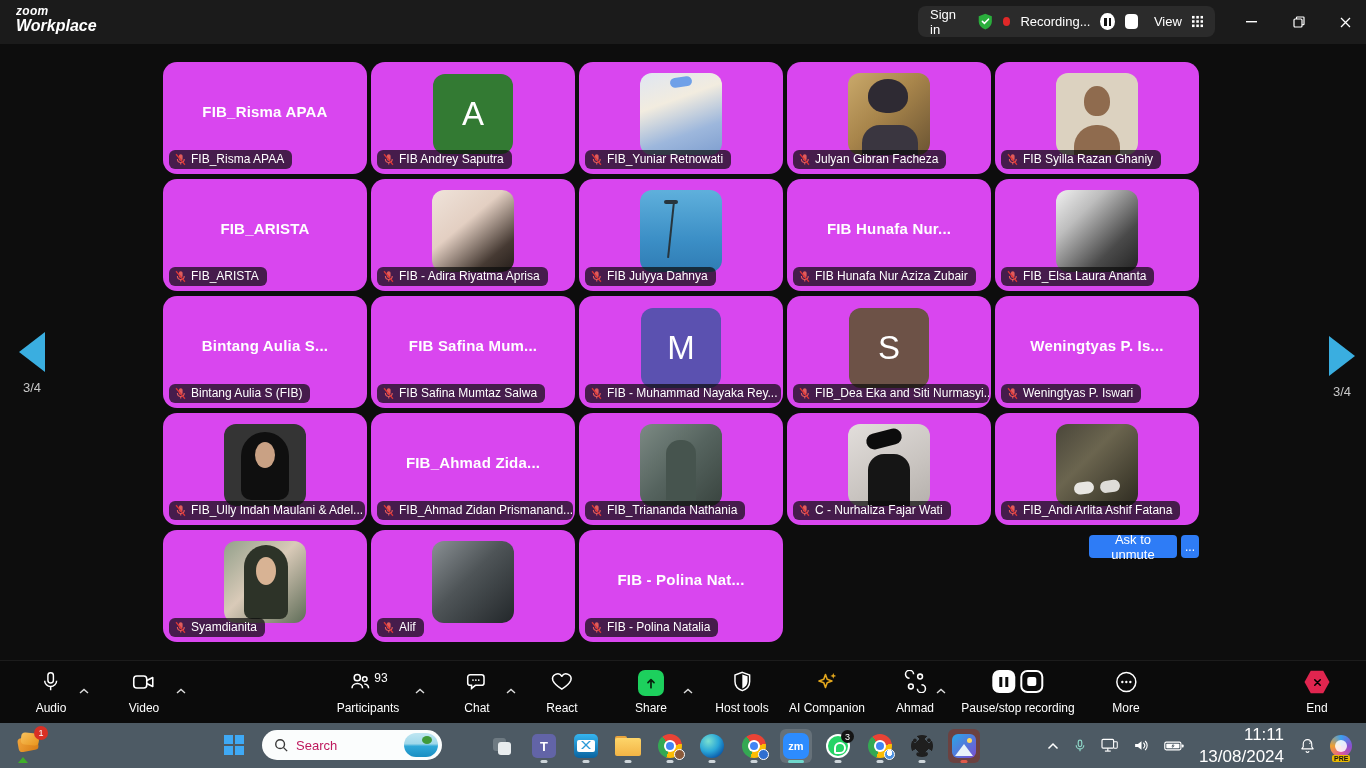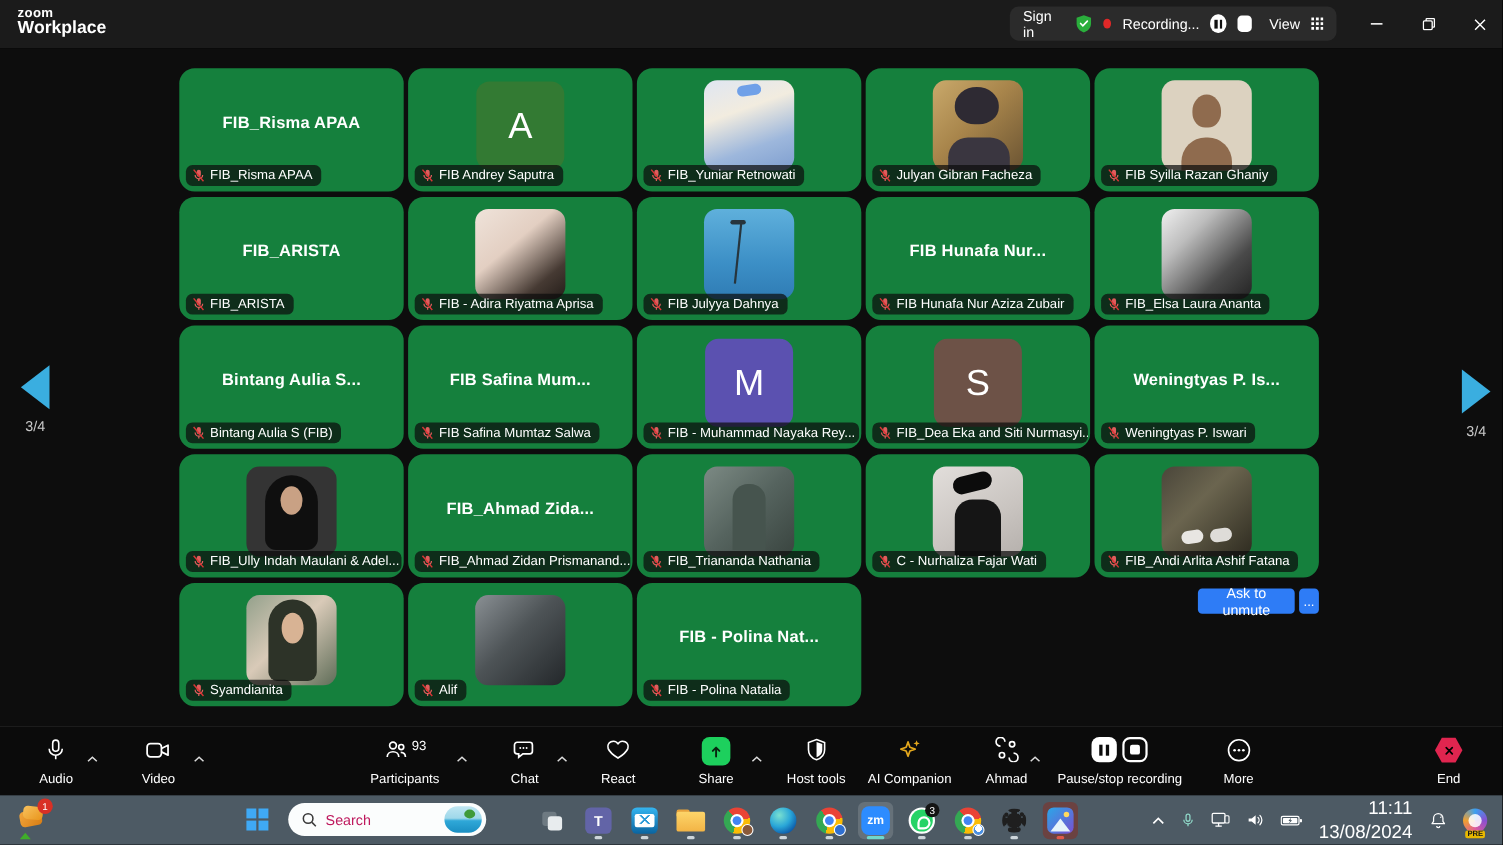--- a/index.html
+++ b/index.html
@@ -1,39 +1,39 @@
 <!DOCTYPE html>
 <html><head>
 <meta charset="utf-8">
 <style>
   * { margin:0; padding:0; box-sizing:border-box; }
   html,body { width:1366px; height:768px; overflow:hidden; background:#000; font-family:"Liberation Sans",sans-serif; }
   .app { position:relative; width:1366px; height:768px; }
 
   
   .titlebar { position:absolute; left:0; top:0; width:1366px; height:44px; background:#1b1b1b; }
-  .logo { position:absolute; left:16px; top:5px; color:#fff; line-height:1.05; }
+  .logo { position:absolute; left:16px; top:5px; color:#fff; line-height:1.05;font-style:italic; }
   .logo .l1 { font-size:12px; font-weight:700; letter-spacing:.3px; }
   .logo .l2 { font-size:16px; font-weight:700; }
   .tb-pill { position:absolute; left:918px; top:6px; width:297px; height:31px; background:#2b2b2b; border-radius:8px; display:flex; align-items:center; padding:0 12px; gap:10px; }
   .signin { color:#fff; font-size:13px; margin-right:4px; cursor:default; }
   .recdot { width:9px; height:9px; border-radius:50%; background:#e02828; }
   .rectext { color:#fff; font-size:13px; }
   .recbtn { width:17px; height:17px; border-radius:50%; background:#fff; display:flex; align-items:center; justify-content:center; }
   .recbtn .bars { display:flex; gap:2px; }
   .recbtn .bars i { display:block; width:2.5px; height:8px; background:#111; }
   .stopbtn { width:15px; height:15px; border-radius:4px; background:#fff; }
   .viewtxt { color:#fff; font-size:13px; margin-left:6px; }
   .win-ctl { position:absolute; top:0; height:44px; width:46px; display:flex; align-items:center; justify-content:center; color:#fff; }
   .wc-min { left:1228px; } .wc-max { left:1276px; } .wc-close { left:1322px; }
 
   
   .stage { position:absolute; left:0; top:44px; width:1366px; height:616px; background:#0d0d0d; }
   .grid { position:absolute; left:163px; top:18px; display:grid; grid-template-columns:repeat(5,204px); grid-auto-rows:112px; gap:5px 4px; }
-  .tile { position:relative; background:#15803d; border-radius:14px; overflow:visible; display:flex; align-items:center; justify-content:center; }
+  .tile { position:relative; background:#d946ef; border-radius:14px; overflow:visible; display:flex; align-items:center; justify-content:center; }
   .tname { color:#fff; font-weight:700; font-size:15px; letter-spacing:.2px; margin-bottom:14px; }
   .avatar { width:80px; height:80px; border-radius:12px; display:flex; align-items:center; justify-content:center; color:#fff; font-size:33px; margin-bottom:8px; }
   .photo { width:82px; height:82px; border-radius:12px; position:relative; overflow:hidden; margin-bottom:8px; }
   .plabel { position:absolute; left:6px; bottom:5px; max-width:196px; display:flex; align-items:center; gap:4px; background:rgba(12,12,12,.72); border-radius:6px; padding:2px 8px 3px 5px; color:#fff; font-size:12px; white-space:nowrap; overflow:hidden; }
   .micoff { flex:0 0 auto; }
 
   .ph-yuniar { background:linear-gradient(160deg,#dfe6f2 0%,#f2ecdf 35%,#9db7dc 70%,#7e9ecf 100%); }
   .ph-yuniar::before{ content:""; position:absolute; left:30px; top:4px; width:22px; height:10px; border-radius:5px; background:#6fa0e8; transform:rotate(-8deg); }
   .ph-julyan { background:linear-gradient(135deg,#c9a96b 0%,#a8854b 45%,#6b5433 100%); }
   .ph-julyan::before{ content:""; position:absolute; left:20px; top:6px; width:40px; height:34px; border-radius:50% 50% 45% 45%; background:#2e2a33; }

